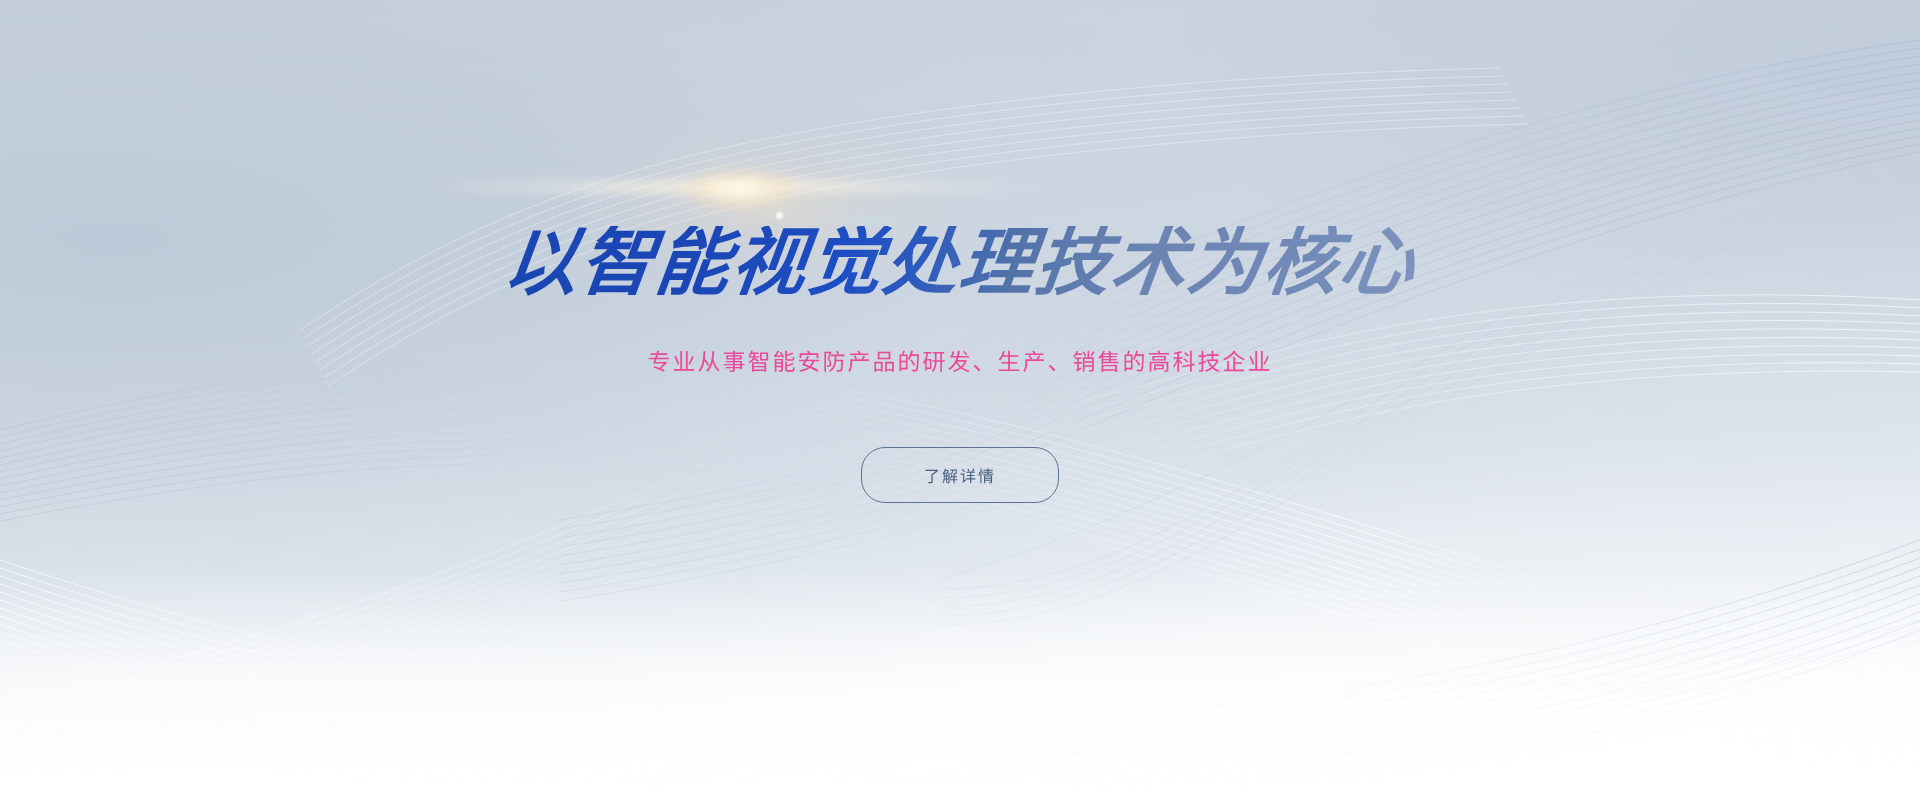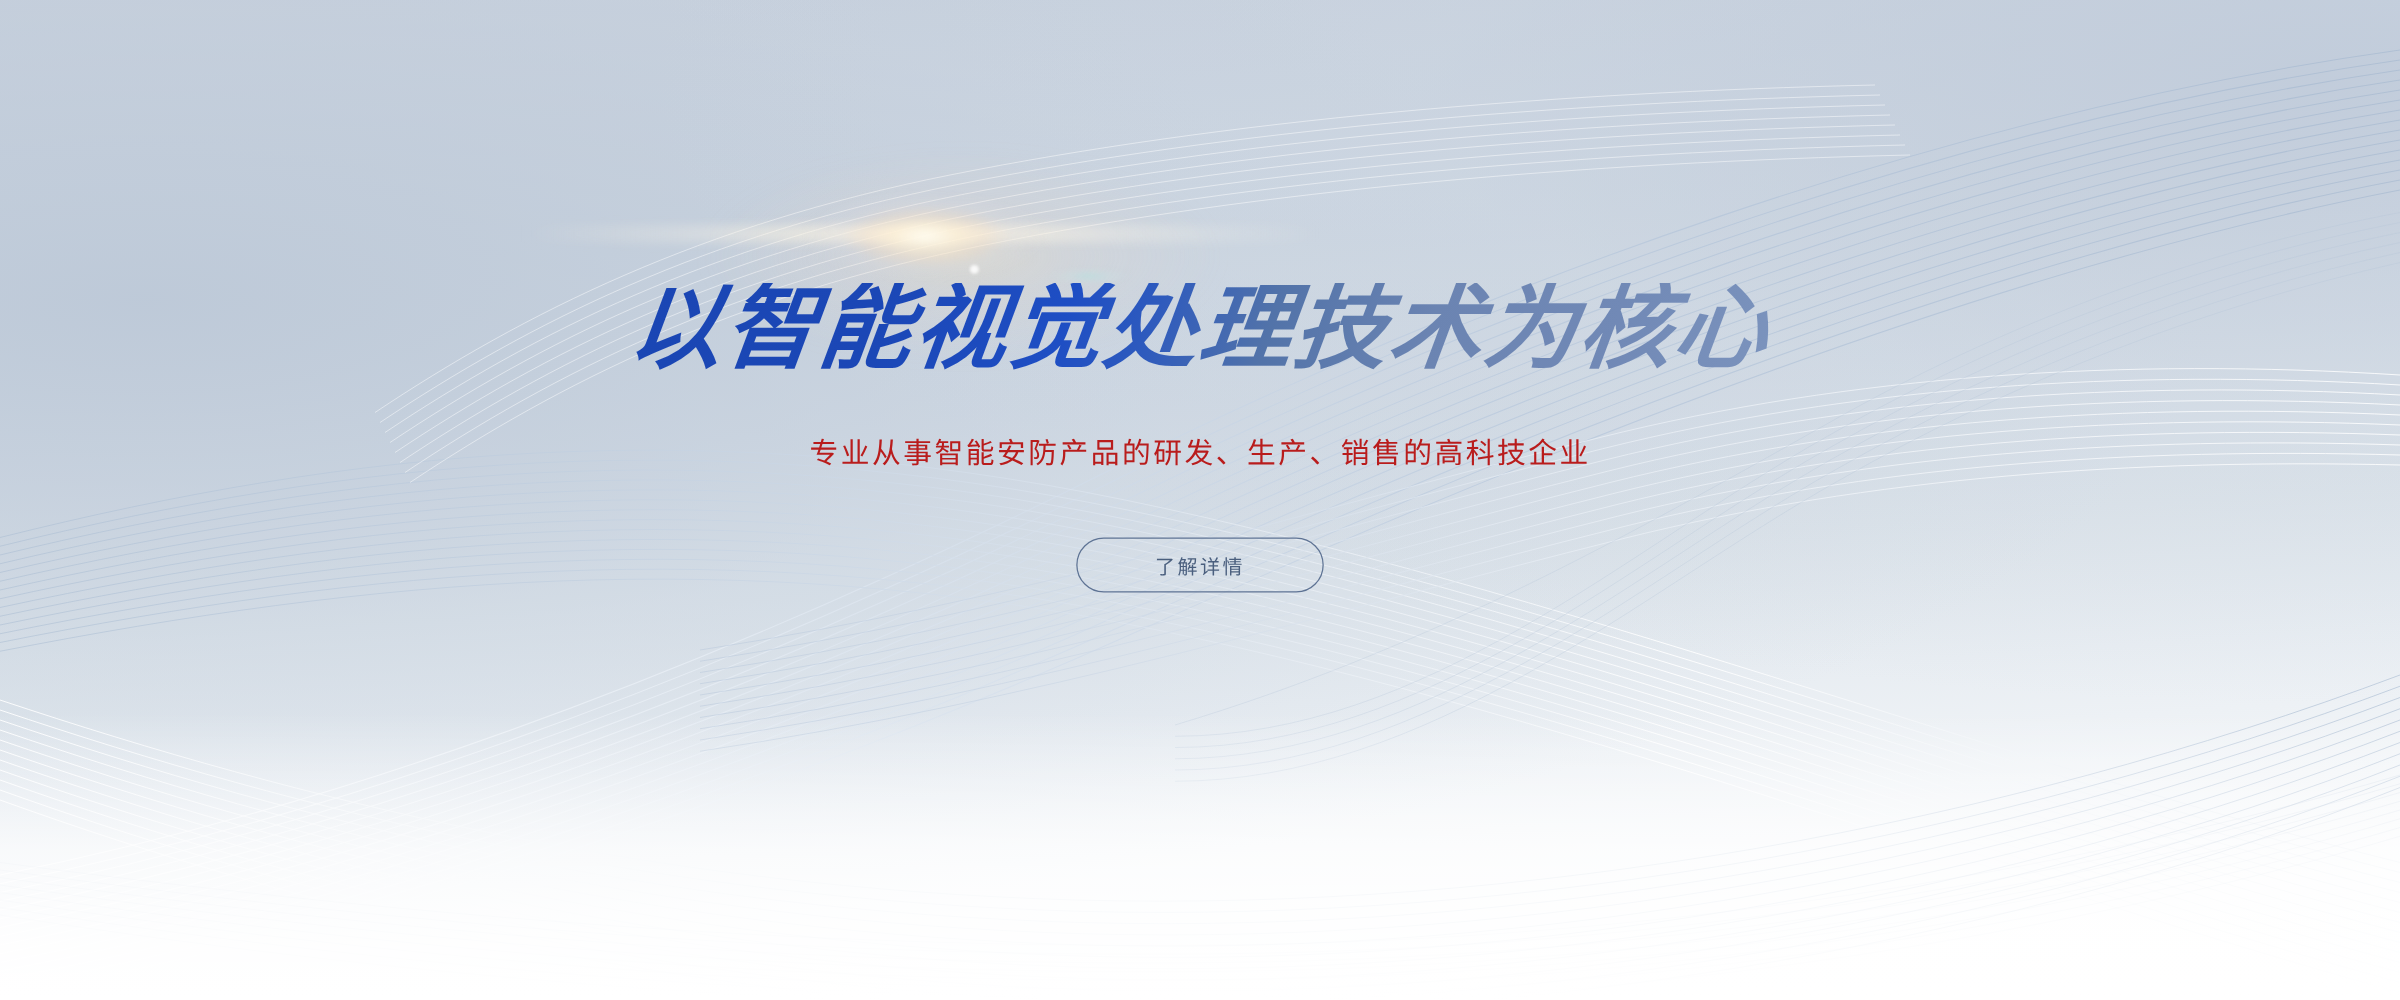--- a/index.html
+++ b/index.html
@@ -173,32 +173,32 @@
     pointer-events: auto;
   }
 
   .subtitle {
     margin: 0;
     margin-top: 46px;
     font-size: 23px;
     line-height: 1.4;
     letter-spacing: 2px;
     font-weight: 400;
-    color: #b91c1c;
+    color: #ec4899;
     white-space: nowrap;
     pointer-events: auto;
   }
 
   .cta {
-    margin-top: 52px;
+    margin-top: 69px;
     display: inline-flex;
     align-items: center;
     justify-content: center;
     width: 198px;
-    height: 44px;
+    height: 56px;
     border: 1.5px solid #5e7394;
     border-radius: 24px;
     background: transparent;
     color: #4a5f7e;
     font-size: 16px;
     letter-spacing: 2px;
     font-family: "Liberation Sans", "DejaVu Sans", sans-serif;
     cursor: pointer;
     pointer-events: auto;
     box-sizing: border-box;

